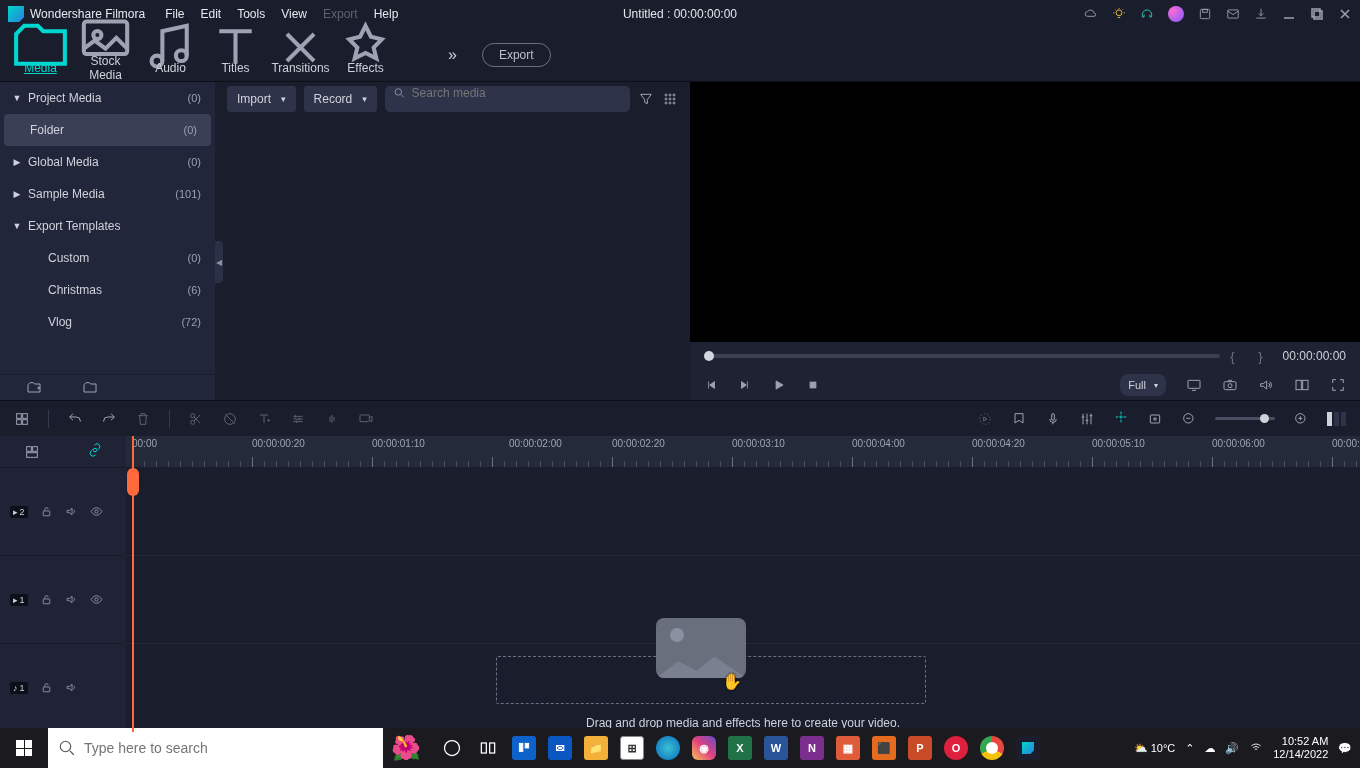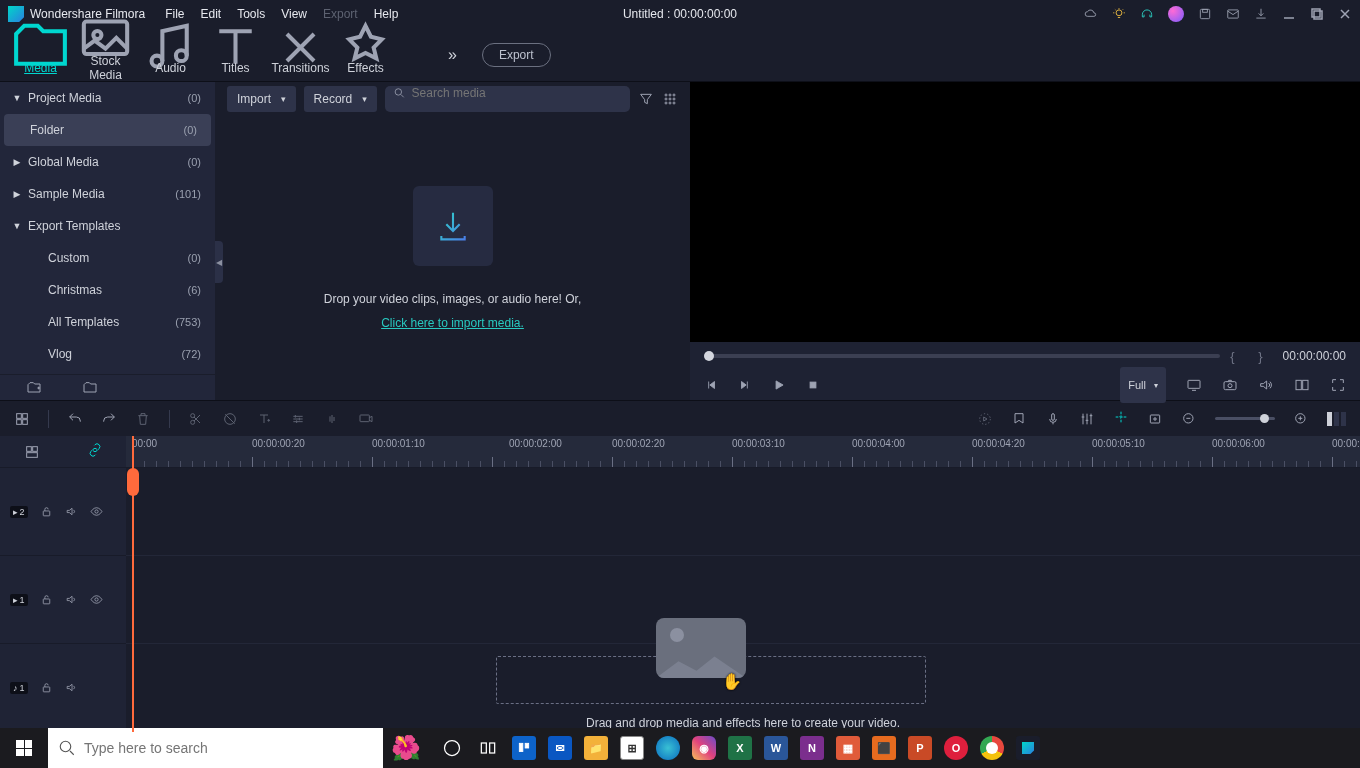--- a/index.html
+++ b/index.html
@@ -44,21 +44,21 @@
 .media-drop .link { color:#28c9c0; text-decoration:underline; font-size:12px;}
 .preview { width:670px; background:#0d0f18; display:flex; flex-direction:column; }
 .video-area { flex:1; background:#000; }
 .scrub-row { height:28px; display:flex; align-items:center; padding:0 14px; gap:10px; background:#1e2233;}
 .scrub { flex:1; height:4px; background:#3b3f52; border-radius:2px; position:relative;}
 .scrub::before { content:""; position:absolute; left:0; top:-3px; width:10px; height:10px; background:#d3d6de; border-radius:50%;}
 .braces { color:#6f7486; letter-spacing:10px; font-size:13px;}
 .timecode { color:#cfd2da; font-size:12px; }
 .play-row { height:30px; display:flex; align-items:center; padding:0 14px; gap:20px; background:#1e2233;}
 .play-row .spacer { flex:1; }
-.play-row .full-dd { background:#2e3349; height:36px; border-radius:3px; padding:0 8px; display:flex; align-items:center; gap:8px; font-size:11px;}
+.play-row .full-dd { background:#2e3349; height:22px; border-radius:8px; padding:0 8px; display:flex; align-items:center; gap:8px; font-size:11px;}
 .tl-toolbar { height:36px; background:#1a1d2b; border-top:1px solid #0d0f18; display:flex; align-items:center; padding:0 14px; gap:18px;}
 .tl-toolbar .sep { width:1px; height:18px; background:#353a4e; }
 .tl-toolbar .spacer { flex:1; }
 .tl-toolbar .teal { color:#00d7d0;}
 .tl-toolbar svg { width:16px; height:16px; }
 .zoom-slider { width:60px; height:3px; background:#4a4f64; border-radius:2px; position:relative;}
 .zoom-slider::after { content:""; position:absolute; right:6px; top:-3px; width:9px; height:9px; background:#cfd2da; border-radius:50%;}
 .vbar { display:inline-flex; gap:2px;}
 .vbar span { width:5px; height:14px; background:#2e3349; }
 .vbar span.active { background:#cfd2da; }
@@ -234,24 +234,20 @@
       </div>
     <div class="row indent2">
         <span class="label">Custom</span>
         <span class="count">(0)</span>
       </div>
     <div class="row indent2">
         <span class="label">Christmas</span>
         <span class="count">(6)</span>
       </div>
     <div class="row indent2">
-        <span class="label">All Templates</span>
-        <span class="count">(753)</span>
-      </div>
-    <div class="row indent2">
         <span class="label">Vlog</span>
         <span class="count">(72)</span>
       </div>
     <div class="footer">
       <svg viewBox="0 0 24 24" width="16" height="16">
           <path d="M3 7l3-3h5l2 2h8v12H3zM17 12h4M19 10v4"></path>
         </svg>
       <svg viewBox="0 0 24 24" width="16" height="16">
           <path d="M3 7l3-3h5l2 2h8v12H3z"></path>
         </svg>
@@ -283,35 +279,20 @@
           <circle cx="6" cy="6" r="1.5"></circle>
           <circle cx="12" cy="6" r="1.5"></circle>
           <circle cx="18" cy="6" r="1.5"></circle>
           <circle cx="6" cy="12" r="1.5"></circle>
           <circle cx="12" cy="12" r="1.5"></circle>
           <circle cx="18" cy="12" r="1.5"></circle>
           <circle cx="6" cy="18" r="1.5"></circle>
           <circle cx="12" cy="18" r="1.5"></circle>
           <circle cx="18" cy="18" r="1.5"></circle>
         </svg>
-    </div>
-    <div class="media-drop">
-      <div class="import-box">
-        <svg viewBox="0 0 48 48">
-            <defs>
-              <linearGradient id="g1" x1="0" y1="0" x2="1" y2="1">
-                <stop offset="0" stop-color="#2dd6c8"></stop>
-                <stop offset="1" stop-color="#4a7fe8"></stop>
-              </linearGradient>
-            </defs>
-            <path stroke="url(#g1)" stroke-width="2.5" d="M24 8v22M16 22l8 8 8-8M10 36v4h28v-4"></path>
-          </svg>
-      </div>
-      <div class="line1">Drop your video clips, images, or audio here! Or,</div>
-      <a class="link">Click here to import media.</a>
     </div>
   </div>
 
   <div class="preview">
     <div class="video-area"></div>
     <div class="scrub-row">
       <div class="scrub"></div>
       <span class="braces">{   }</span>
       <span class="timecode">00:00:00:00</span>
     </div>
@@ -720,13 +701,27 @@
         <div class="sq" style="background:conic-gradient(#e8483e 0 120deg,#f4c20d 120deg 240deg,#33a852 240deg);border-radius:50%;position:relative">
           <span style="position:absolute;inset:6px;background:#fff;border-radius:50%"></span>
         </div>
       </div>
     <div class="ic">
         <div class="sq" style="background:#1a1d2b">
           <span style="width:12px;height:12px;background:linear-gradient(135deg,#00d7c8,#2a7fe0);clip-path:polygon(0 0,100% 0,100% 70%,70% 100%,0 100%);display:inline-block"></span>
         </div>
       </div>
   </div>
+  <div class="tray">
+    <span>⛅ <span>10°C</span></span>
+    <span>⌃</span>
+    <span>☁</span>
+    <span>🔊</span>
+    <span><svg viewBox="0 0 24 24" width="14" height="14" style="stroke:#fff">
+          <path d="M4 10a12 12 0 0116 0M7 13a8 8 0 0110 0M10 16a4 4 0 014 0M12 19h0"></path>
+        </svg></span>
+    <div class="clock">
+      <div>10:52 AM</div>
+      <div>12/14/2022</div>
+    </div>
+    <span>💬</span>
+  </div>
 </div>
 
 </body></html>

